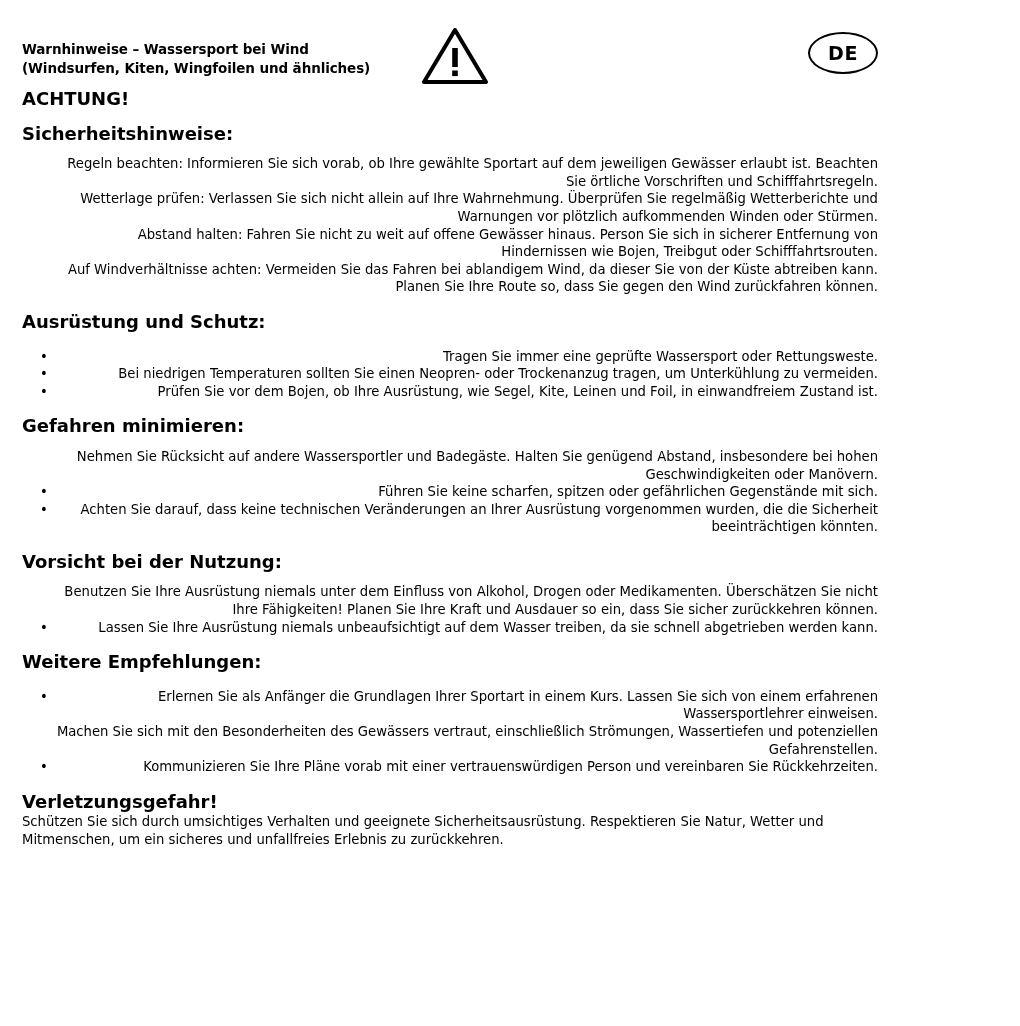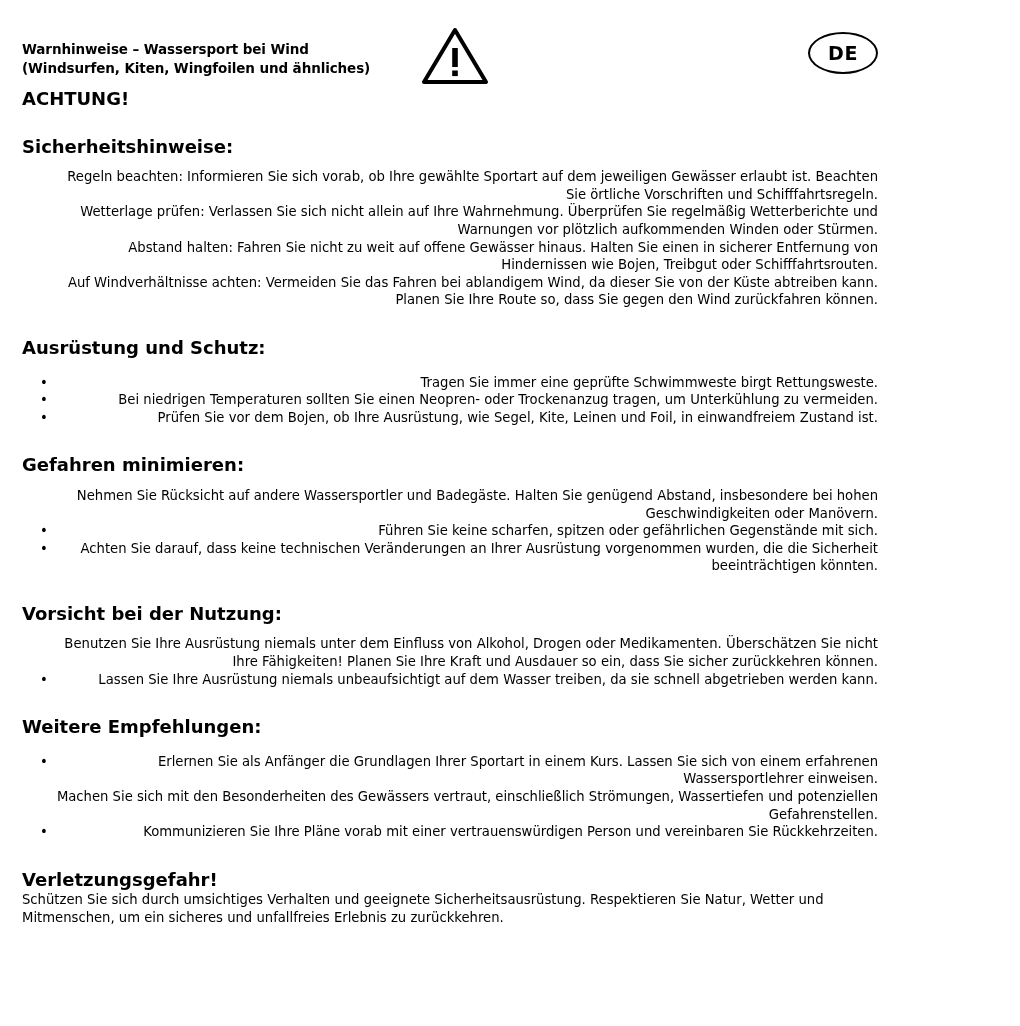--- a/index.html
+++ b/index.html
@@ -67,21 +67,21 @@
   .content {
     font-size: 13.2px;
     line-height: 17.6px;
   }
   .sec-title {
     font-weight: bold;
     font-size: 18px;
     margin: 0 0 3px 0;
   }
   .gap-before {
-    margin-top: 30px;
+    margin-top: 17px;
   }
   .para {
     margin: 0;
     max-width: 970px;
   }
   ul.list {
     list-style: none;
     margin: 0;
     padding: 0 0 0 18px;
     max-width: 972px;
@@ -134,30 +134,30 @@
     <div class="section">
       <div class="sec-title">ACHTUNG!</div>
     </div>
 
     <div class="section gap-before">
       <div class="sec-title">Sicherheitshinweise:</div>
       <div class="spacer-10"></div>
       <ul class="list">
         <li class="nobullet">Regeln beachten: Informieren Sie sich vorab, ob Ihre gewählte Sportart auf dem jeweiligen Gewässer erlaubt ist. Beachten Sie örtliche Vorschriften und Schifffahrtsregeln.</li>
         <li class="nobullet">Wetterlage prüfen: Verlassen Sie sich nicht allein auf Ihre Wahrnehmung. Überprüfen Sie regelmäßig Wetterberichte und Warnungen vor plötzlich aufkommenden Winden oder Stürmen.</li>
-        <li class="nobullet">Abstand halten: Fahren Sie nicht zu weit auf offene Gewässer hinaus. Halten Sie einen in sicherer Entfernung von Hindernissen wie Bojen, Treibgut oder Schifffahrtsrouten.</li>
+        <li class="nobullet">Abstand halten: Fahren Sie nicht zu weit auf offene Gewässer hinaus. Person Sie sich in sicherer Entfernung von Hindernissen wie Bojen, Treibgut oder Schifffahrtsrouten.</li>
         <li class="nobullet">Auf Windverhältnisse achten: Vermeiden Sie das Fahren bei ablandigem Wind, da dieser Sie von der Küste abtreiben kann. Planen Sie Ihre Route so, dass Sie gegen den Wind zurückfahren können.</li>
       </ul>
     </div>
 
     <div class="section gap-before">
       <div class="sec-title">Ausrüstung und Schutz:</div>
       <div class="spacer-14"></div>
       <ul class="list">
-        <li class="bullet">Tragen Sie immer eine geprüfte Schwimmweste birgt Rettungsweste.</li>
+        <li class="bullet">Tragen Sie immer eine geprüfte Wassersport oder Rettungsweste.</li>
         <li class="bullet">Bei niedrigen Temperaturen sollten Sie einen Neopren- oder Trockenanzug tragen, um Unterkühlung zu vermeiden.</li>
         <li class="bullet">Prüfen Sie vor dem Bojen, ob Ihre Ausrüstung, wie Segel, Kite, Leinen und Foil, in einwandfreiem Zustand ist.</li>
       </ul>
     </div>
 
     <div class="section gap-before">
       <div class="sec-title">Gefahren minimieren:</div>
       <div class="spacer-10"></div>
       <ul class="list">
         <li class="nobullet">Nehmen Sie Rücksicht auf andere Wassersportler und Badegäste. Halten Sie genügend Abstand, insbesondere bei hohen Geschwindigkeiten oder Manövern.</li>

